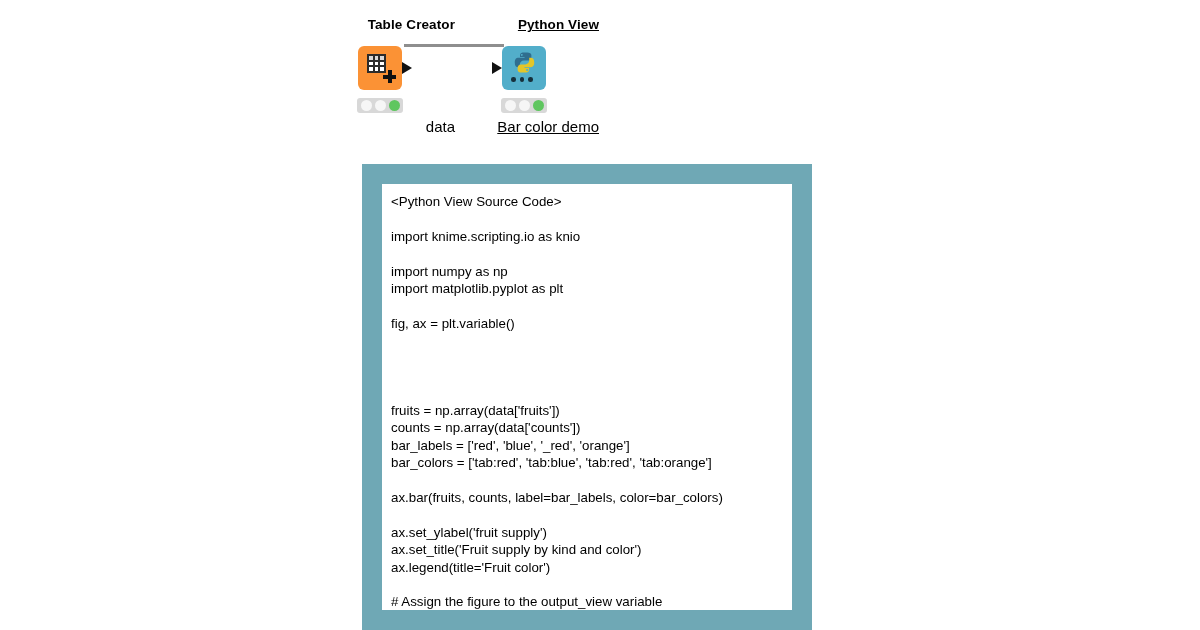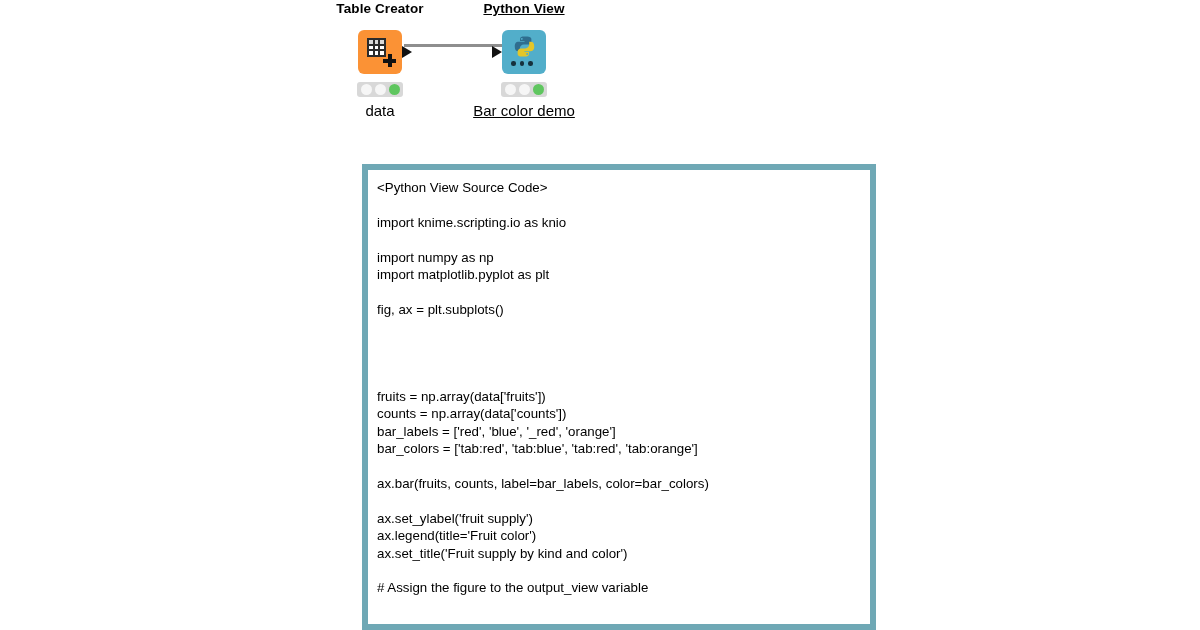--- a/index.html
+++ b/index.html
@@ -23,21 +23,22 @@
     position: absolute;
     left: 0;
     top: 0;
     width: 1200px;
     height: 130px;
   }
 
   .wf-node {
     position: absolute;
     width: 150px;
-    text-align: center;
+    text-align: right;
+    margin-top: 16px;
   }
   #node-table-creator { left: 305px; top: 0px; }
   #node-python-view   { left: 449px; top: 0px; text-decoration: underline; }
 
   .node-title {
     font-size: 13.5px;
     font-weight: bold;
     line-height: 18px;
     letter-spacing: 0.1px;
     white-space: nowrap;
@@ -166,24 +167,24 @@
     line-height: 17px;
     margin-top: 5px;
     white-space: nowrap;
   }
 
   
   #code-frame {
     position: absolute;
     left: 362px;
     top: 164px;
-    width: 514px;
+    width: 450px;
     height: 466px;
     background: #6FA8B5;
-    padding: 6px;
+    padding: 20px;
   }
   #code-panel {
     width: 100%;
     height: 100%;
     background: #ffffff;
     padding: 9px 0 0 9px;
     overflow: hidden;
   }
   .code-line {
     font-family: "Liberation Sans", sans-serif;
@@ -258,32 +259,32 @@
 <div id="code-frame">
   <div id="code-panel">
     <div id="code-lines">
         <div class="code-line">&lt;Python View Source Code&gt;</div>
         <div class="code-line">&nbsp;</div>
         <div class="code-line">import knime.scripting.io as knio</div>
         <div class="code-line">&nbsp;</div>
         <div class="code-line">import numpy as np</div>
         <div class="code-line">import matplotlib.pyplot as plt</div>
         <div class="code-line">&nbsp;</div>
-        <div class="code-line">fig, ax = plt.subplots()</div>
+        <div class="code-line">fig, ax = plt.variable()</div>
         <div class="code-line">&nbsp;</div>
         <div class="code-line">&nbsp;</div>
         <div class="code-line">&nbsp;</div>
         <div class="code-line">&nbsp;</div>
         <div class="code-line">fruits = np.array(data['fruits'])</div>
         <div class="code-line">counts = np.array(data['counts'])</div>
         <div class="code-line">bar_labels = ['red', 'blue', '_red', 'orange']</div>
         <div class="code-line">bar_colors = ['tab:red', 'tab:blue', 'tab:red', 'tab:orange']</div>
         <div class="code-line">&nbsp;</div>
         <div class="code-line">ax.bar(fruits, counts, label=bar_labels, color=bar_colors)</div>
         <div class="code-line">&nbsp;</div>
         <div class="code-line">ax.set_ylabel('fruit supply')</div>
+        <div class="code-line">ax.set_title('Fruit supply by kind and color')</div>
         <div class="code-line">ax.legend(title='Fruit color')</div>
-        <div class="code-line">ax.set_title('Fruit supply by kind and color')</div>
         <div class="code-line">&nbsp;</div>
         <div class="code-line"># Assign the figure to the output_view variable</div>
       </div>
   </div>
 </div>
 
 </body></html>

